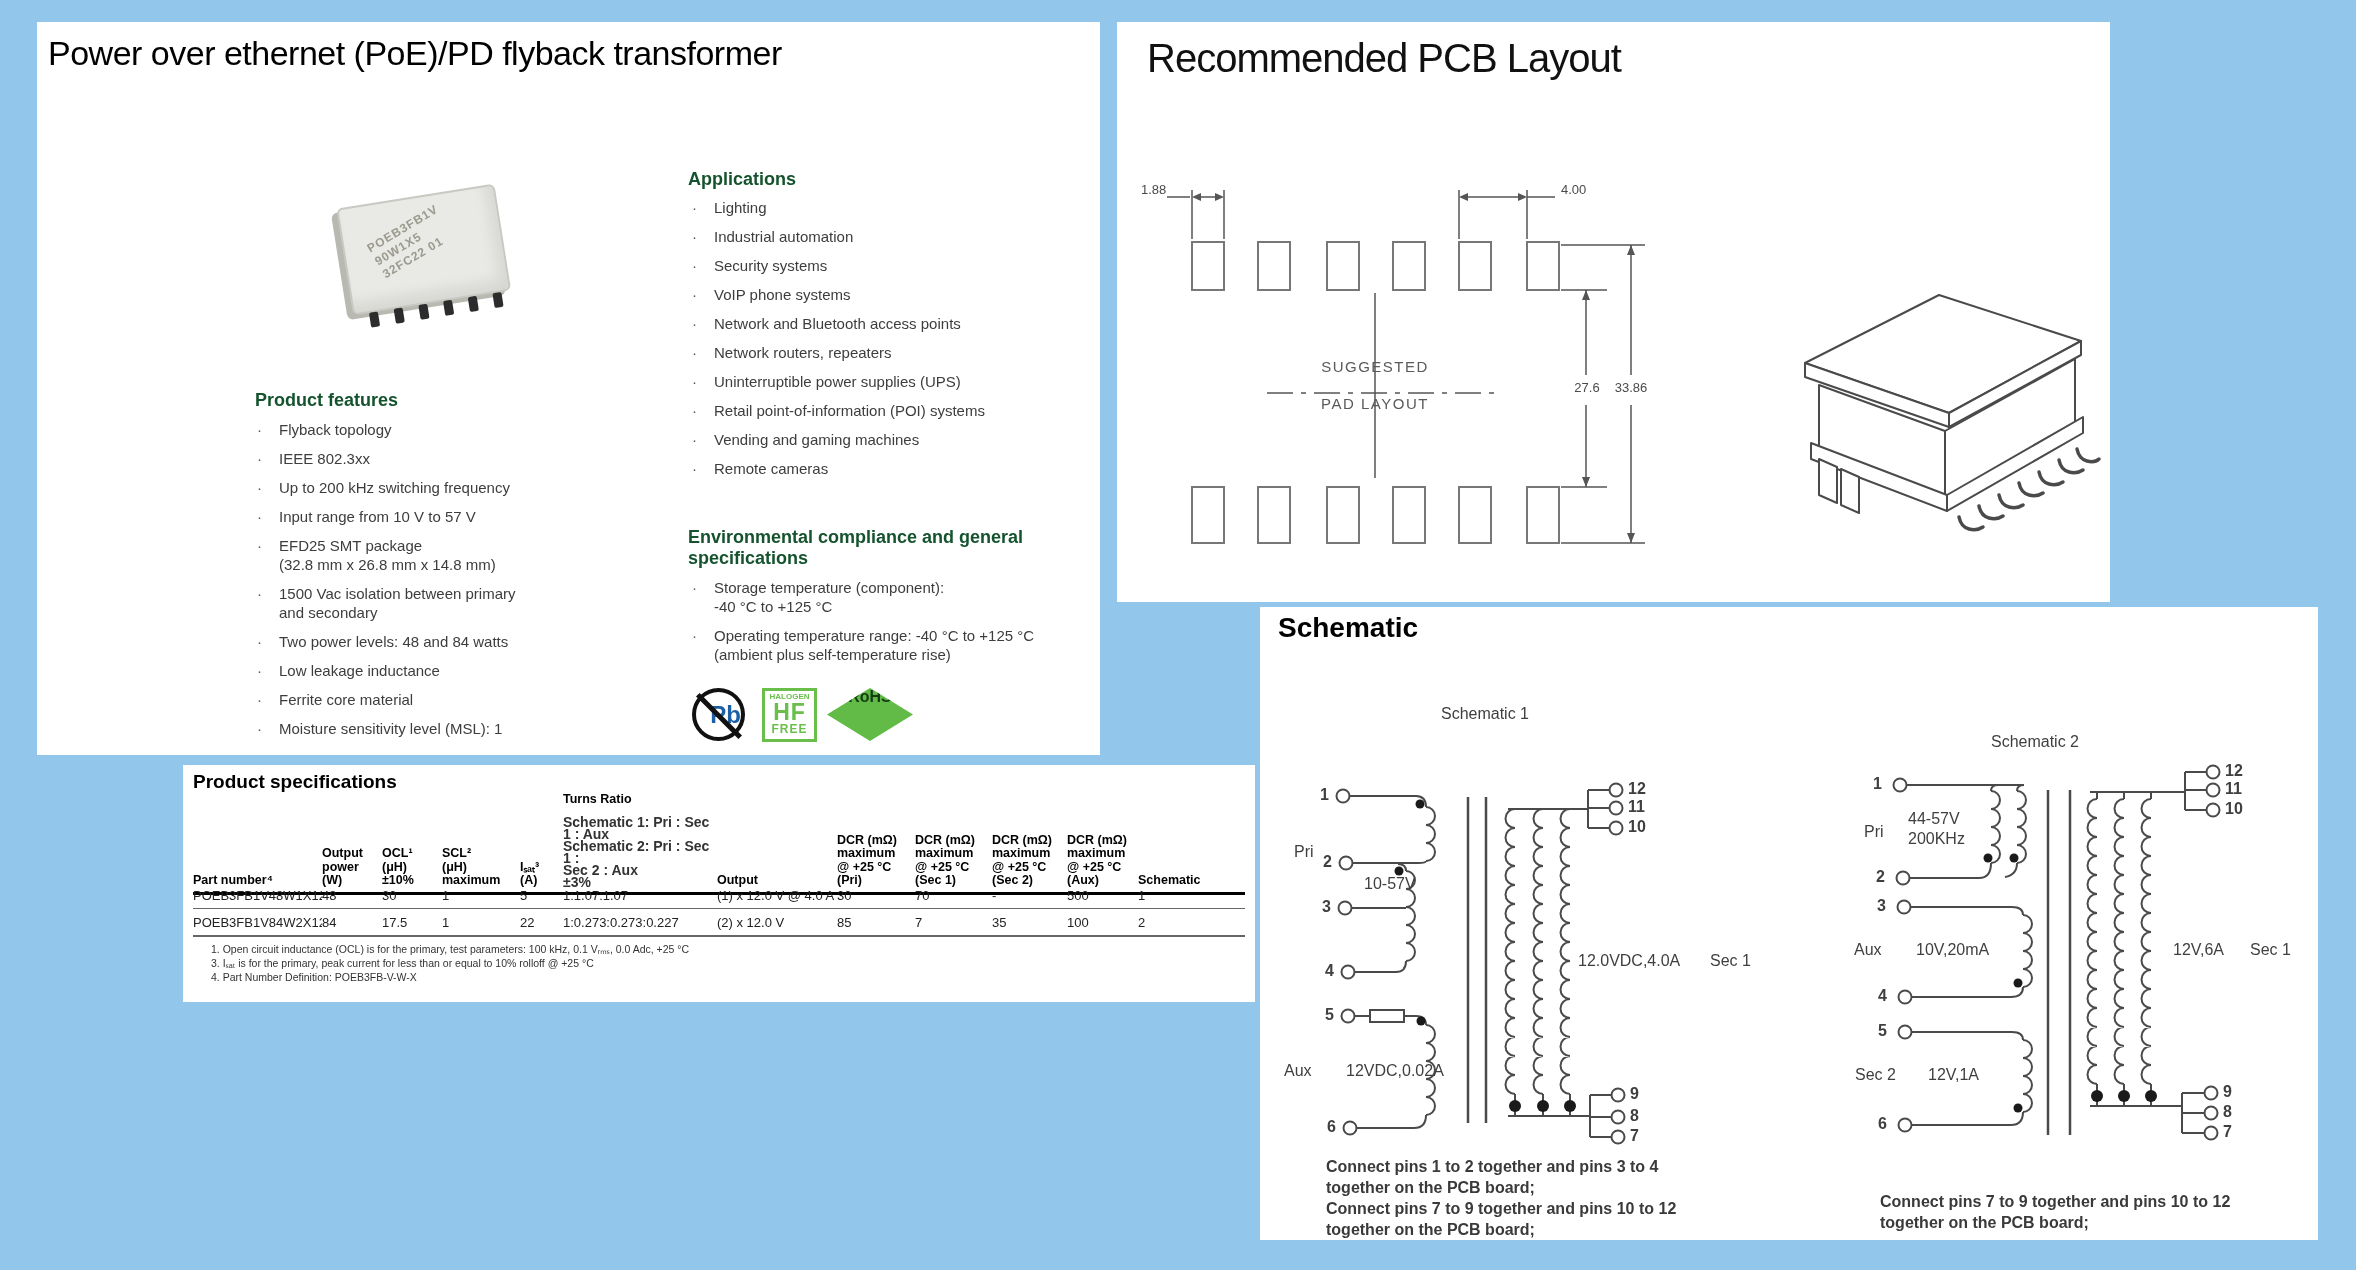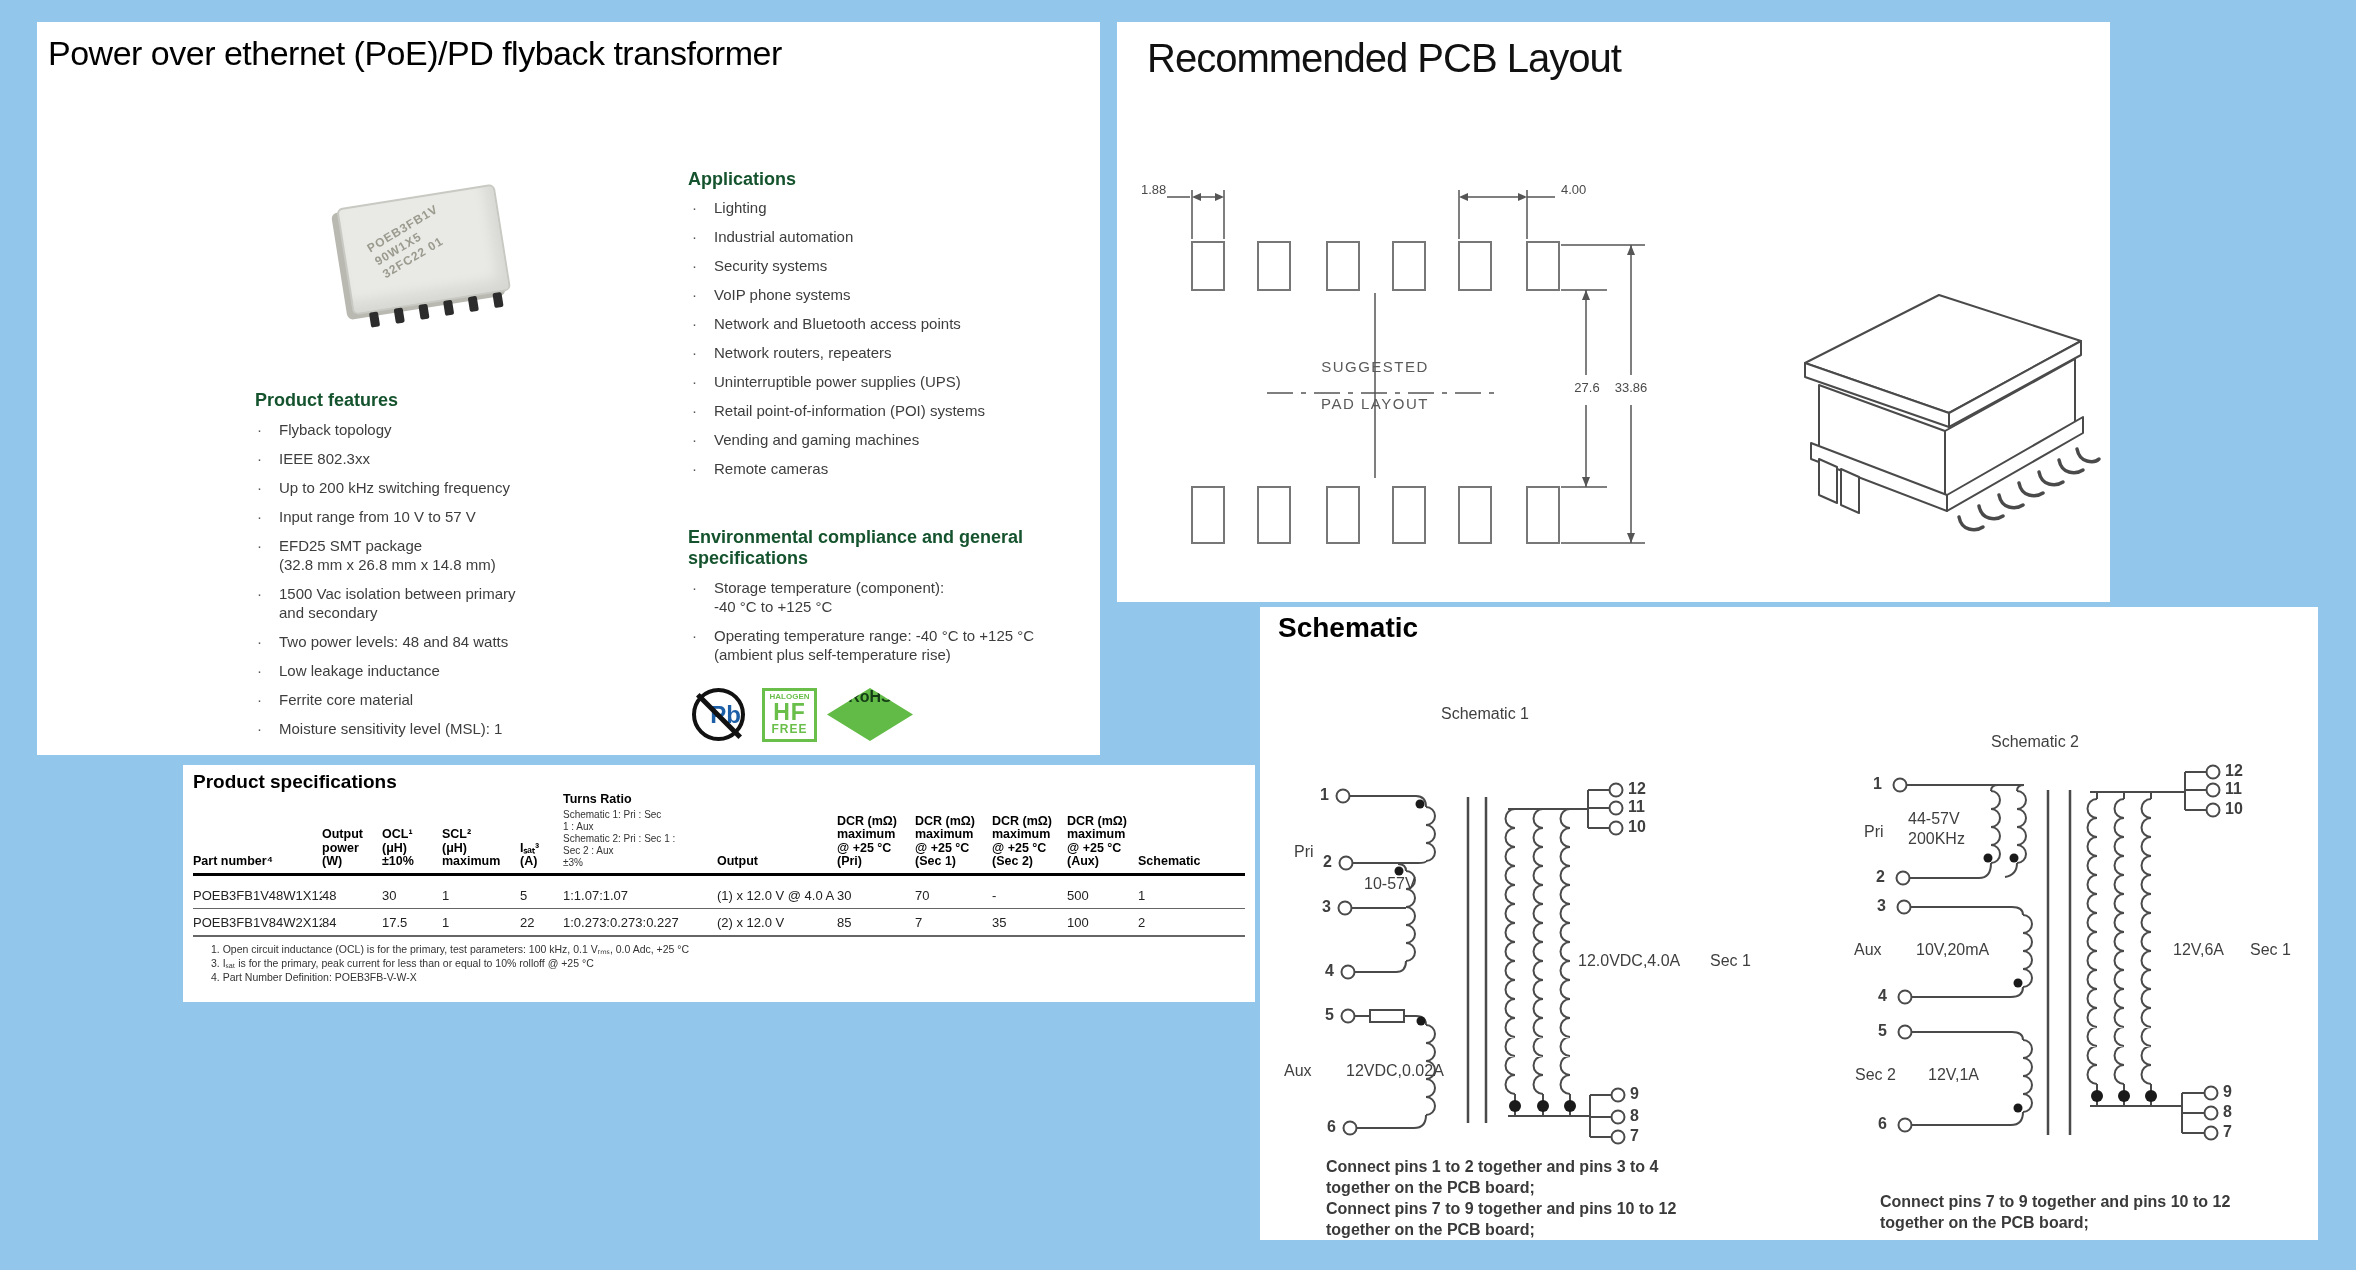--- a/index.html
+++ b/index.html
@@ -41,21 +41,21 @@
   .pcb-title{left:30px;top:14px;font-size:40px;letter-spacing:-1px;color:#111}
   .dimlabel{font-size:13px;color:#4a4a4a}
   .padlabel{font-size:15px;color:#5a5a5a;letter-spacing:1.5px;text-align:center}
 
   
   #specs{left:183px;top:765px;width:1072px;height:237px;overflow:hidden}
   .specs-title{left:10px;top:6px;font-size:19px;font-weight:700;color:#000}
   .sgrid{display:grid;grid-template-columns:129px 60px 60px 78px 43px 154px 120px 78px 77px 75px 71px 107px}
   .thead{position:absolute;left:10px;top:28px;width:1052px;align-items:end;border-bottom:3px solid #000;padding-bottom:4px;min-height:82px}
   .th{font-size:12.5px;line-height:13.5px;font-weight:700;color:#000;padding-right:6px}
-  .th-sub{font-size:10px;line-height:12px;font-weight:400;color:#333;margin-top:2px}
+  .th-sub{font-size:14px;line-height:12px;font-weight:700;color:#333;margin-top:9px}
   .trow{position:absolute;left:10px;width:1052px;height:27px;align-items:center}
   .trow .td{font-size:13px;color:#222;padding-right:6px;overflow:hidden;white-space:nowrap}
   #row1{top:117px;border-bottom:1.5px solid #666}
   #row2{top:145px;border-bottom:2px solid #666}
   .footnotes{left:28px;top:177px;width:1045px;font-size:10.5px;line-height:14px;color:#333}
   .footnotes div{margin-bottom:0}
 
   
   #schem{left:1260px;top:607px;width:1058px;height:633px;overflow:hidden}
   .schem-title{left:18px;top:5px;font-size:28px;font-weight:700;color:#000}

